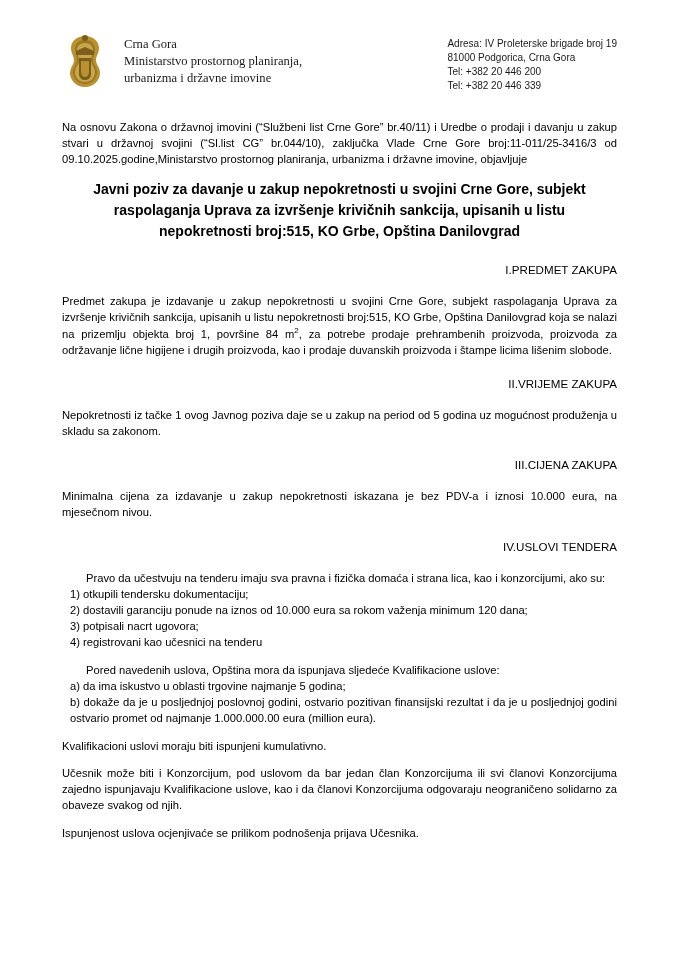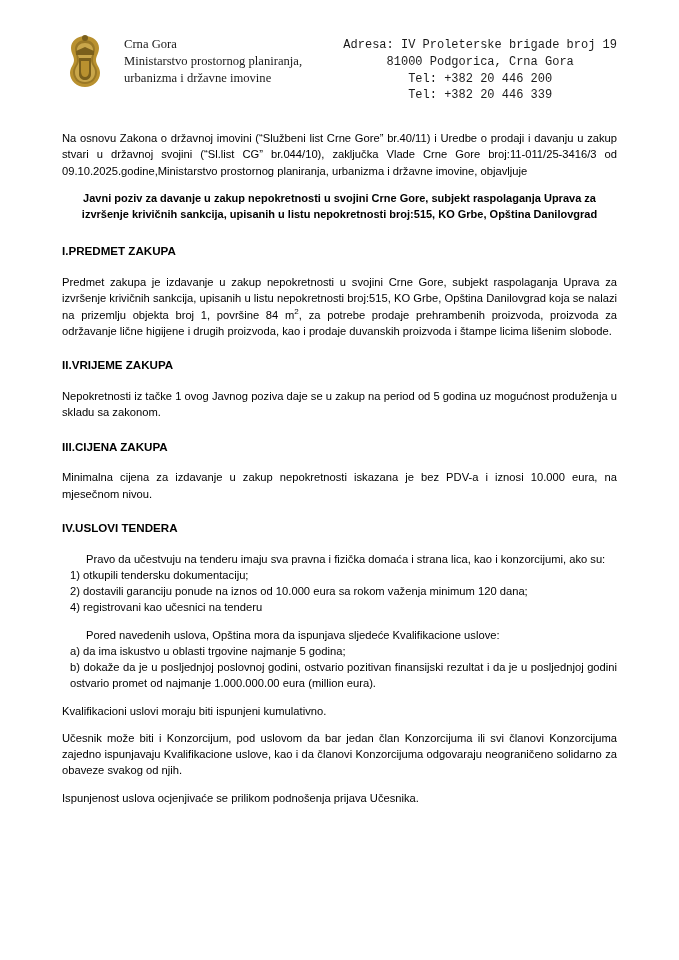--- a/index.html
+++ b/index.html
@@ -45,48 +45,48 @@
   }
   .lh-title {
     font-family: "Liberation Serif", serif;
     font-size: 12.6px;
     line-height: 1.35;
     color: #1a1a1a;
     padding-top: 2px;
   }
   .lh-title div { white-space: nowrap; }
   .lh-right {
-    font-family: Liberation Mono, monospace;
-    font-size: 12px;
+    font-family: Liberation Sans, sans-serif;
+    font-size: 10px;
     line-height: 1.4;
-    text-align: center;
+    text-align: left;
     color: #1a1a1a;
     padding-top: 3px;
   }
 
   
   p.j {
     text-align: justify;
     margin: 0 0 11px 0;
   }
   p.tight { margin-bottom: 0; padding-left: 24px; }
   .intro { margin-bottom: 18px; }
 
   h1.doc-title {
-    font-size: 11px;
+    font-size: 14px;
     font-weight: bold;
     text-align: center;
     margin: 0 0 20px 0;
     line-height: 1.5;
     padding: 0 10px;
   }
   h2.section {
     font-size: 11.6px;
-    font-weight: bold;
-    text-align: left;
+    font-weight: normal;
+    text-align: right;
     margin: 18px 0 14px 0;
   }
   h2.section.first { margin-top: 16px; }
 
   .list-lines { margin: 0 0 11px 8px; }
   .list-lines div { text-align: left; }
 
   sup { font-size: 8px; vertical-align: super; }
 </style>
 </head>
@@ -140,20 +140,21 @@
   <p class="j">Nepokretnosti iz tačke 1 ovog Javnog poziva daje se u zakup na period od 5 godina uz mogućnost produženja u skladu sa zakonom.</p>
 
   <h2 class="section">III.CIJENA ZAKUPA</h2>
   <p class="j">Minimalna cijena za izdavanje u zakup nepokretnosti  iskazana je bez PDV-a i iznosi 10.000 eura, na mjesečnom nivou.</p>
 
   <h2 class="section">IV.USLOVI TENDERA</h2>
   <p class="j tight">Pravo da učestvuju na tenderu imaju sva pravna i fizička domaća i strana lica, kao i konzorcijumi, ako su:</p>
   <div class="list-lines">
     <div>1) otkupili tendersku dokumentaciju;</div>
     <div>2) dostavili garanciju ponude na iznos od 10.000 eura sa rokom važenja minimum 120 dana;</div>
+    <div>3) potpisali nacrt ugovora;</div>
     <div>4) registrovani kao učesnici na tenderu</div>
   </div>
 
   <p class="j tight">Pored navedenih uslova, Opština mora da ispunjava sljedeće Kvalifikacione uslove:</p>
   <div class="list-lines">
     <div>a) da ima iskustvo u oblasti trgovine najmanje 5 godina;</div>
     <div style="text-align:justify;">b) dokaže da je u posljednjoj  poslovnoj godini, ostvario pozitivan finansijski rezultat i da je u posljednjoj godini ostvario promet od najmanje 1.000.000.00 eura (million eura).</div>
   </div>
 
   <p class="j">Kvalifikacioni uslovi moraju biti ispunjeni kumulativno.</p>

